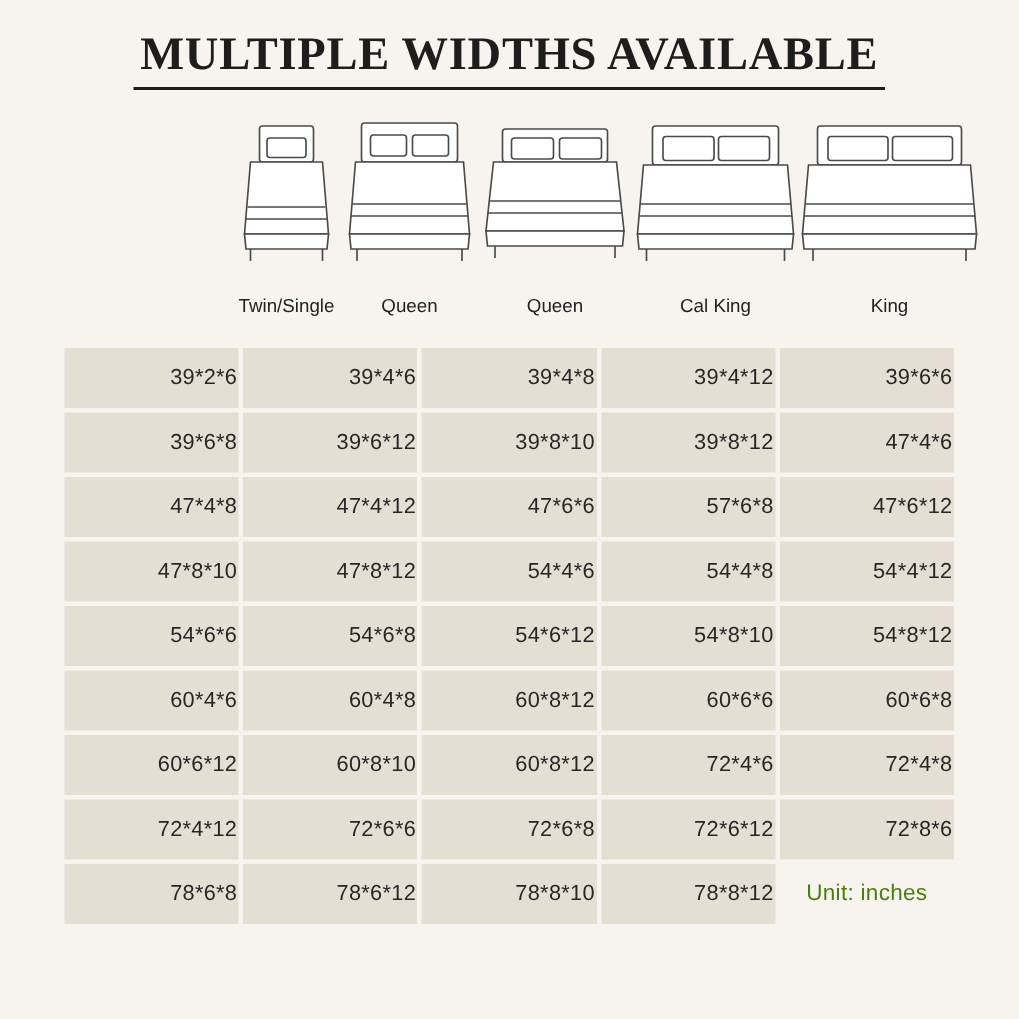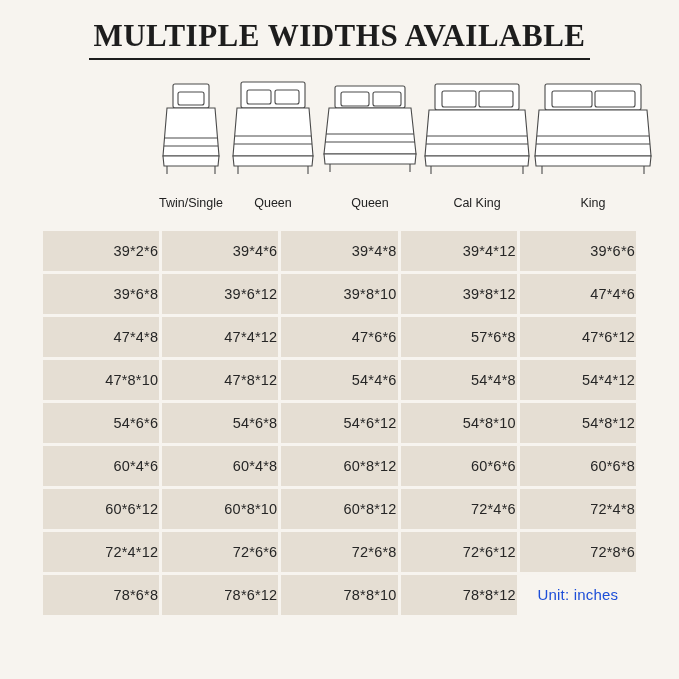--- a/index.html
+++ b/index.html
@@ -81,21 +81,21 @@
     height: 38px;
     text-align: right;
     vertical-align: middle;
     font-size: 14.5px;
     color: #262626;
     font-family: "Liberation Sans", sans-serif;
     letter-spacing: 0.2px;
   }
   table.sizes td.unit-cell {
     background: #f7f4ef;
-    color: #1d4ed8;
+    color: #4d7c0f;
     font-size: 15px;
     text-align: center;
   }
 </style>
 </head>
 <body>
 
 <div class="page">
 
   <div class="title-wrap">

